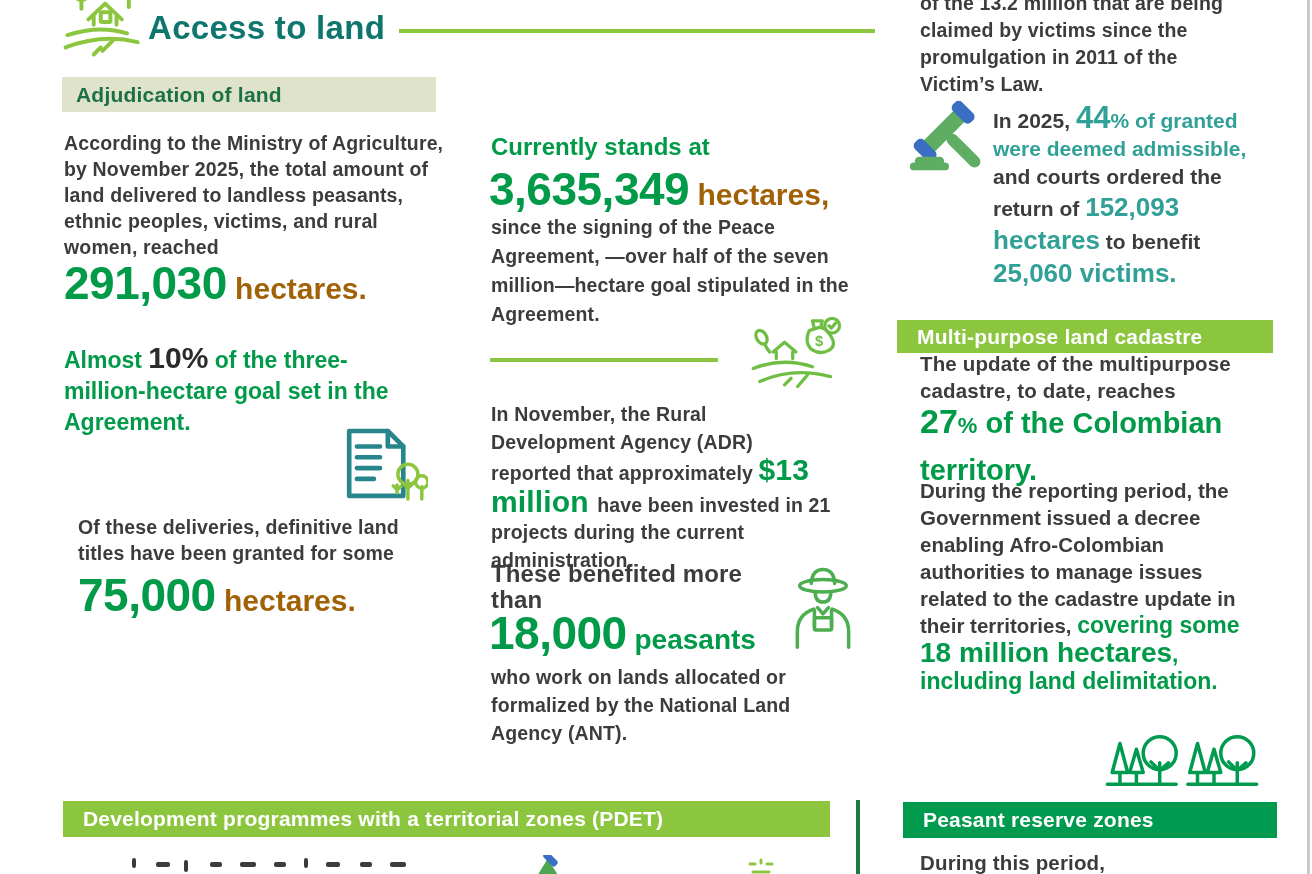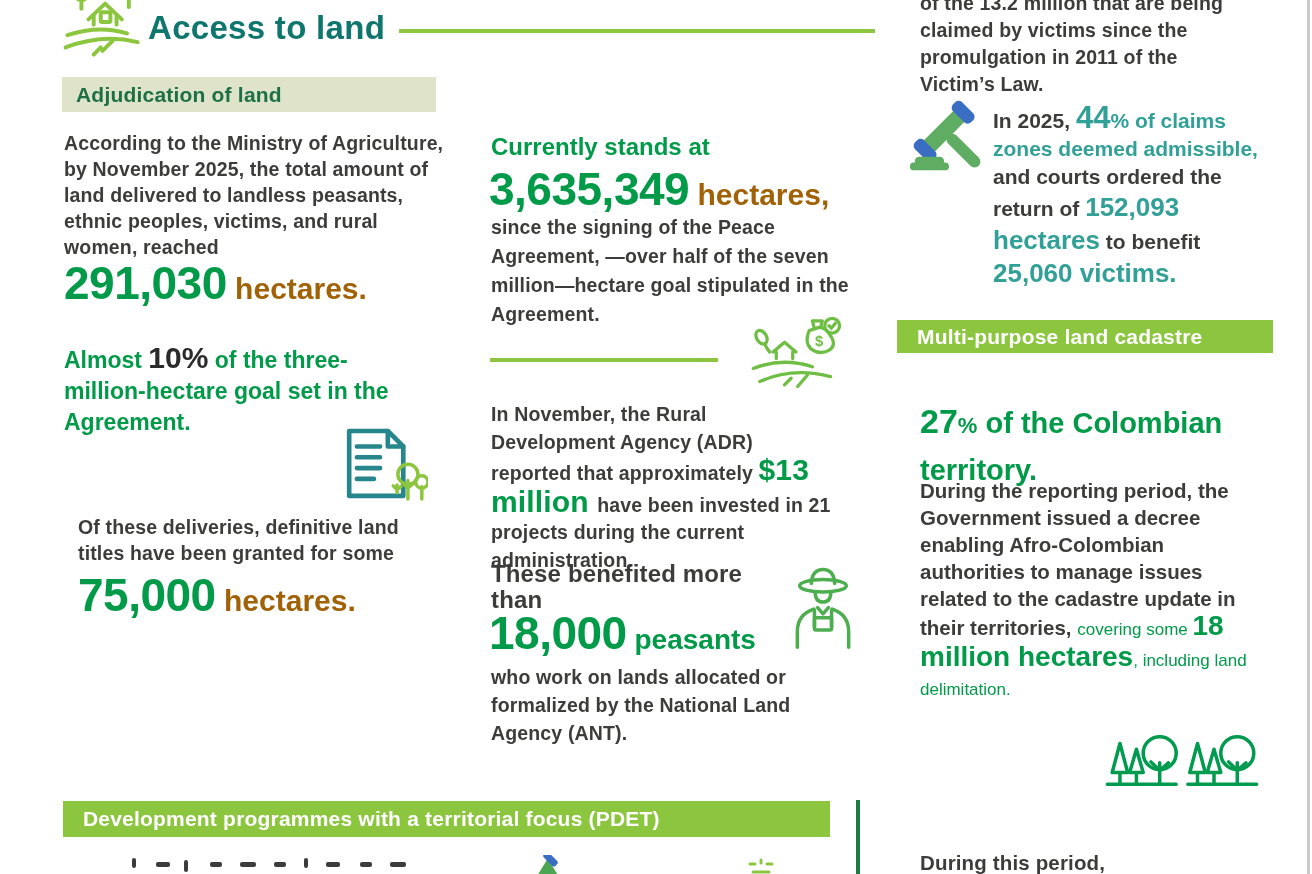--- a/index.html
+++ b/index.html
@@ -29,21 +29,21 @@
   .amount-green{font-size:30px;font-weight:800;color:#009A49;}
   .peasants{font-size:28px;font-weight:800;color:#009A49;}
   .claim{font-size:21px;line-height:28px;font-weight:700;}
   .teal-xl{font-size:31px;font-weight:800;color:#31A096;}
   .teal-lg{font-size:26px;font-weight:800;color:#31A096;line-height:33px;}
   .claim .teal{font-weight:800;}
   .pct-line{font-size:29px;line-height:44px;font-weight:800;color:#009A49;}
   .pct-num{font-size:34px;}
   .pct-sym{font-size:22px;}
   .cad-para{font-size:20.5px;line-height:27px;font-weight:700;}
-  .cad-green-sm{color:#009A49;font-weight:400;font-size:17px;}
+  .cad-green-sm{color:#009A49;font-weight:700;font-size:23px;}
   .cad-green-big{color:#009A49;font-weight:800;font-size:28px;}
   .divider{background:#8CC63F;}
   .v-divider{background:#1E7A45;}
   .edge-line{background:#C8CBCA;}
   
   .frag{position:absolute;background:#3C3C3B;border-radius:2px;}
 </style>
 </head>
 <body>
 
@@ -172,27 +172,28 @@
         <rect x="6" y="21" width="13" height="26" rx="5" fill="#3A6EC2"></rect>
         <rect x="61" y="21" width="13" height="26" rx="5" fill="#3A6EC2"></rect>
         <rect x="34" y="40" width="12" height="44" rx="6" fill="#5FAD63"></rect>
       </g>
       <rect x="10" y="60" width="30" height="9" rx="4.5" fill="#5FAD63"></rect>
       <rect x="5" y="66" width="40" height="8" rx="4" fill="#5FAD63"></rect>
     </svg>
   </div>
 
   <div class="abs claim" style="left:993px;top:104px;width:274px;">
-    <span class="dark">In 2025, </span><span class="teal-xl">44</span><span class="teal">% of claims zones deemed admissible, </span><span class="dark">and courts ordered the return of </span><span class="teal-lg">152,093 hectares</span><span class="dark"> to benefit </span><span class="teal-lg">25,060 victims.</span>
+    <span class="dark">In 2025, </span><span class="teal-xl">44</span><span class="teal">% of granted were deemed admissible, </span><span class="dark">and courts ordered the return of </span><span class="teal-lg">152,093 hectares</span><span class="dark"> to benefit </span><span class="teal-lg">25,060 victims.</span>
   </div>
 
   <div class="abs green-bar" style="left:897px;top:320px;width:356px;height:33px;">
     <span class="hdr">Multi-purpose land cadastre</span>
   </div>
 
+  <div class="abs para" style="left:920px;top:350px;width:345px;font-size:20.5px;line-height:27px;">The update of the multipurpose cadastre, to date, reaches</div>
 
   <div class="abs pct-line" style="left:920px;top:399px;width:348px;">
     <span class="pct-num">27</span><span class="pct-sym">%</span><span> of the Colombian territory.</span>
   </div>
 
   <div class="abs cad-para" style="left:920px;top:477px;width:348px;">
     <span class="dark">During the reporting period, the Government issued a decree enabling Afro-Colombian authorities to manage issues related to the cadastre update in their territories, </span><span class="cad-green-sm">covering some </span><span class="cad-green-big">18 million hectares</span><span class="cad-green-sm">, </span><span class="cad-green-sm">including land delimitation.</span>
   </div>
 
   <div class="abs" style="left:1103px;top:726px;width:158px;height:64px;">
@@ -204,25 +205,28 @@
         <circle cx="57" cy="28" r="17"></circle>
           <path d="M57 60 V38 M57 46 L48 37 M57 46 L66 38"></path>
         <path d="M96 18 L88 48 H104 Z M96 48 V60"></path>
         <path d="M113 24 L106 48 H120 Z M113 48 V60"></path>
         <circle cx="137" cy="28" r="17"></circle>
           <path d="M137 60 V38 M137 46 L128 37 M137 46 L146 38"></path>
       </g>
     </svg>
   </div>
 
+  <div class="abs dkgreen-bar" style="left:903px;top:802px;width:354px;height:36px;">
+    <span class="hdr">Peasant reserve zones</span>
+  </div>
 
   <div class="abs para" style="left:920px;top:850px;width:340px;font-size:20.5px;">During this period,</div>
 
   <div class="abs green-bar" style="left:63px;top:801px;width:747px;height:36px;">
-    <span class="hdr">Development programmes with a territorial focus (PDET)</span>
+    <span class="hdr">Development programmes with a territorial zones (PDET)</span>
   </div>
 
   <div class="abs v-divider" style="left:856px;top:800px;width:4px;height:74px;"></div>
 
   <div class="abs" style="left:528px;top:855px;width:42px;height:19px;overflow:hidden;">
     <svg width="42" height="19" viewBox="0 0 42 30">
       <polygon points="4,30 19,6 34,30" fill="#4CA651"></polygon>
       <rect x="18" y="-6" width="11" height="26" rx="4" fill="#3A6EC2" transform="rotate(-45 23 7)"></rect>
     </svg>
   </div>

